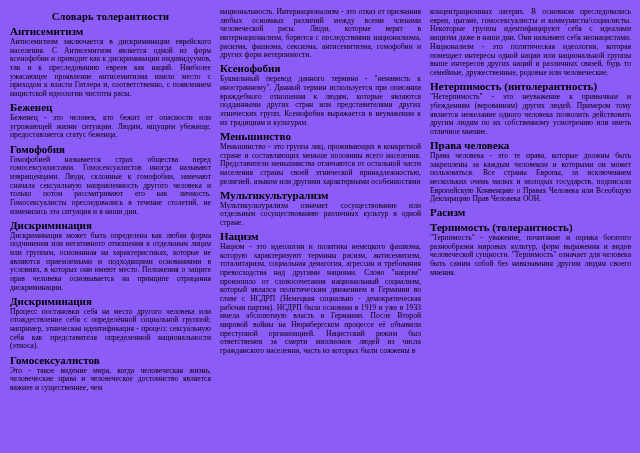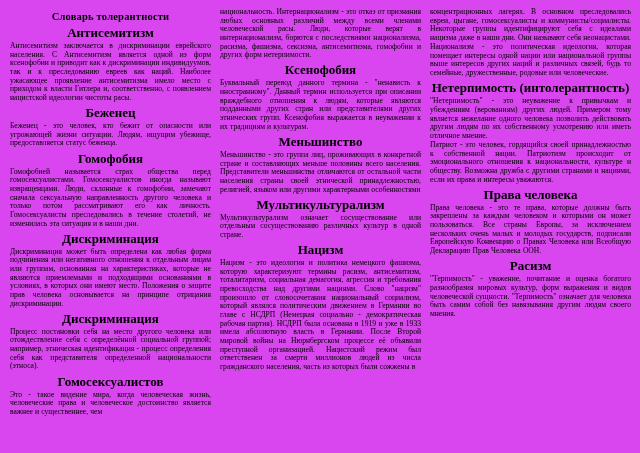--- a/index.html
+++ b/index.html
@@ -12,43 +12,42 @@
     height: 453px;
     overflow: hidden;
   }
   .page {
     box-sizing: border-box;
     width: 640px;
     height: 453px;
     padding: 8px 9px 6px 10px;
     font-family: "Liberation Serif", "DejaVu Serif", serif;
     color: #000000;
-    background: #d946ef;
+    background: #8b5cf6;
   }
   .columns {
     display: flex;
     gap: 9px;
     align-items: flex-start;
   }
   .col {
     flex: 1 1 0;
     min-width: 0;
   }
   .doc-title {
     font-size: 10.5px;
     font-weight: bold;
     text-align: center;
     margin: 3px 0 3px 0;
     letter-spacing: 0.2px;
   }
   .term {
-    font-size: 13px;
+    font-size: 11px;
     font-weight: bold;
     margin: 2.5px 0 1px 0;
-    text-align: center;
   }
   .def {
     font-size: 7.6px;
     line-height: 1.14;
     text-align: justify;
     margin: 0 0 0.5px 0;
     word-spacing: 0.25px;
   }
 </style>
 </head>
@@ -60,40 +59,40 @@
         <h1 class="doc-title">Словарь толерантности</h1>
         <h3 class="term">Антисемитизм</h3>
         <p class="def">Антисемитизм заключается в дискриминации еврейского населения. С Антисемитизм является одной из форм ксенофобии и приводит как к дискриминации индивидуумов, так и к преследованию евреев как наций. Наиболее ужасающее проявление антисемитизма имело место с приходом к власти Гитлера и, соответственно, с появлением нацистской идеологии чистоты расы.</p>
         <h3 class="term">Беженец</h3>
         <p class="def">Беженец - это человек, кто бежит от опасности или угрожающей жизни ситуации. Людям, ищущим убежище, предоставляется статус беженца.</p>
         <h3 class="term">Гомофобия</h3>
         <p class="def">Гомофобией называется страх общества перед гомосексуалистами. Гомосексуалистов иногда называют извращенцами. Люди, склонные к гомофобии, замечают сначала сексуальную направленность другого человека и только потом рассматривают его как личность. Гомосексуалисты преследовались в течение столетий, не изменилась эта ситуация и в наши дни.</p>
         <h3 class="term">Дискриминация</h3>
         <p class="def">Дискриминация может быть определена как любая форма подчинения или негативного отношения к отдельным лицам или группам, основанная на характеристиках, которые не являются приемлемыми и подходящими основаниями в условиях, в которых они имеют место. Положения о защите прав человека основывается на принципе отрицания дискриминации.</p>
         <h3 class="term">Дискриминация</h3>
-        <p class="def">Процесс постановки себя на место другого человека или отождествление себя с определённой социальной группой; например, этническая идентификация - процесс определения себя как представителя определенной национальности (этноса).</p>
+        <p class="def">Процесс постановки себя на место другого человека или отождествление себя с определённой социальной группой; например, этническая идентификация - процесс сексуальную себя как представителя определенной национальности (этноса).</p>
         <h3 class="term">Гомосексуалистов</h3>
         <p class="def">Это - такое видение мира, когда человеческая жизнь, человеческие права и человеческое достоинство является важнее и существеннее, чем</p>
       </div>
       <div class="col">
         <p class="def">национальность. Интернационализм - это отказ от признания любых основных различий между всеми членами человеческой расы. Люди, которые верят в интернационализм, борются с последствиями национализма, расизма, фашизма, сексизма, антисемитизма, гомофобии и других форм нетерпимости.</p>
         <h3 class="term">Ксенофобия</h3>
         <p class="def">Буквальный перевод данного термина - "ненависть к иностранному". Данный термин используется при описании враждебного отношения к людям, которые являются подданными других стран или представителями других этнических групп. Ксенофобия выражается в неуважении к их традициям и культурам.</p>
         <h3 class="term">Меньшинство</h3>
         <p class="def">Меньшинство - это группа лиц, проживающих в конкретной стране и составляющих меньше половины всего населения. Представители меньшинства отличаются от остальной части населения страны своей этнической принадлежностью, религией, языком или другими характерными особенностями</p>
         <h3 class="term">Мультикультурализм</h3>
         <p class="def">Мультикультурализм означает сосуществование или отдельным сосуществованию различных культур в одной стране.</p>
         <h3 class="term">Нацизм</h3>
         <p class="def">Нацизм - это идеология и политика немецкого фашизма, которую характеризуют термины расизм, антисемитизм, тоталитаризм, социальная демагогия, агрессия и требования превосходства над другими нациями. Слово "нацизм" произошло от словосочетания национальный социализм, который являлся политическим движением в Германии во главе с НСДРП (Немецкая социально - демократическая рабочая партия). НСДРП была основана в 1919 и уже в 1933 имела абсолютную власть в Германии. После Второй мировой войны на Нюрнбергском процессе её объявили преступной организацией. Нацистский режим был ответственен за смерти миллионов людей из числа гражданского населения, часть из которых были сожжены в</p>
       </div>
       <div class="col">
         <p class="def">концентрационных лагерях. В основном преследовались евреи, цыгане, гомосексуалисты и коммунисты/социалисты. Некоторые группы идентифицируют себя с идеалами нацизма даже в наши дни. Они называют себя неонацистами.</p>
         <p class="def">Национализм - это политическая идеология, которая помещает интересы одной нации или национальной группы выше интересов других наций и различных связей, будь то семейные, дружественные, родовые или человеческие.</p>
         <h3 class="term">Нетерпимость (интолерантность)</h3>
         <p class="def">"Нетерпимость" - это неуважение к привычкам и убеждениям (верованиям) других людей. Примером тому является нежелание одного человека позволить действовать другим людям по их собственному усмотрению или иметь отличное мнение.</p>
-        <p class="def">Патриот - это человек, гордящийся своей принадлежностью к собственной нации. Патриотизм происходит от эмоционального отношения к национальности, культуре и обществу. Возможна дружба с другими странами и нациями, если их права и интересы уважаются.</p>
         <h3 class="term">Права человека</h3>
         <p class="def">Права человека - это те права, которые должны быть закреплены за каждым человеком и которыми он может пользоваться. Все страны Европы, за исключением нескольких очень малых и молодых государств, подписали Европейскую Конвенцию о Правах Человека или Всеобщую Декларацию Прав Человека ООН.</p>
         <h3 class="term">Расизм</h3>
+        <h3 class="term">Терпимость (толерантность)</h3>
         <p class="def">"Терпимость" - уважение, почитание и оценка богатого разнообразия мировых культур, форм выражения и видов человеческой сущности. "Терпимость" означает для человека быть самим собой без навязывания другим людям своего мнения.</p>
       </div>
     </div>
 </div>
 
 </body></html>

